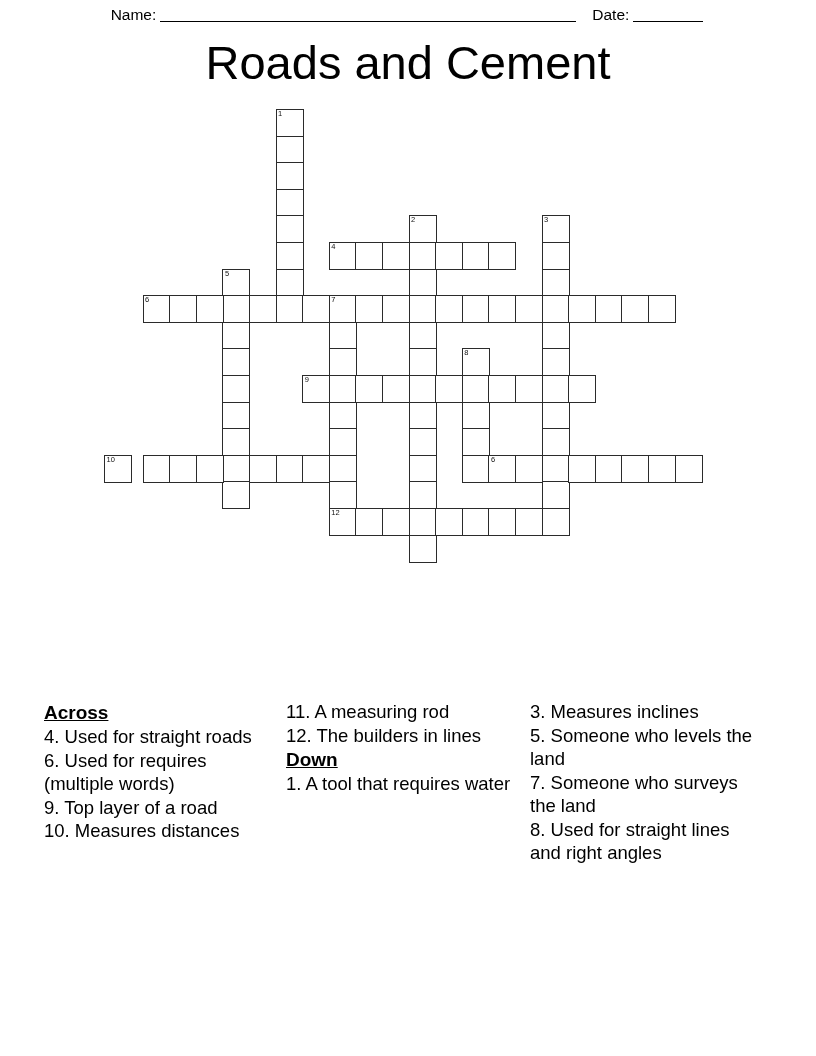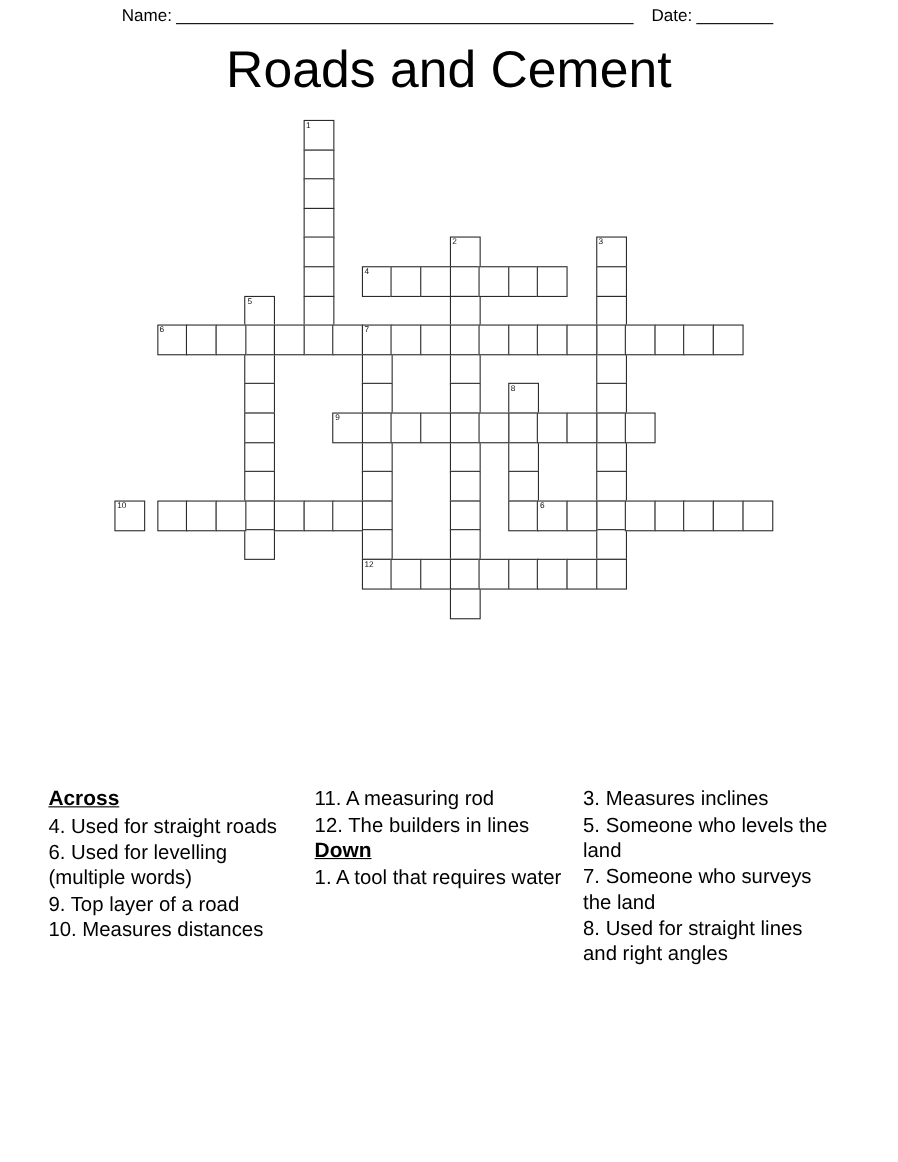--- a/index.html
+++ b/index.html
@@ -88,21 +88,20 @@
   
   #clues {
     position: absolute;
     left: 44px;
     top: 700px;
     width: 728px;
     height: 270px;
     display: flex;
     flex-direction: row;
     align-items: flex-start;
-    margin-top: 14px;
   }
   .clue-col {
     width: 242px;
     padding-right: 10px;
     box-sizing: border-box;
   }
   .clue-col.col-2 { width: 244px; }
   .clue-col.col-3 { width: 242px; }
 
   .clue-heading {
@@ -268,21 +267,21 @@
 
 <div id="clues">
   <div class="clue-col col-1">
     <div class="clue-heading">Across</div>
     <p class="clue-item">
       <span class="clue-num">4.</span>
       <span class="clue-text">Used for straight roads</span>
     </p>
     <p class="clue-item">
       <span class="clue-num">6.</span>
-      <span class="clue-text">Used for levelling (multiple words)</span>
+      <span class="clue-text">Used for requires (multiple words)</span>
     </p>
     <p class="clue-item">
       <span class="clue-num">9.</span>
       <span class="clue-text">Top layer of a road</span>
     </p>
     <p class="clue-item">
       <span class="clue-num">10.</span>
       <span class="clue-text">Measures distances</span>
     </p>
   </div>

